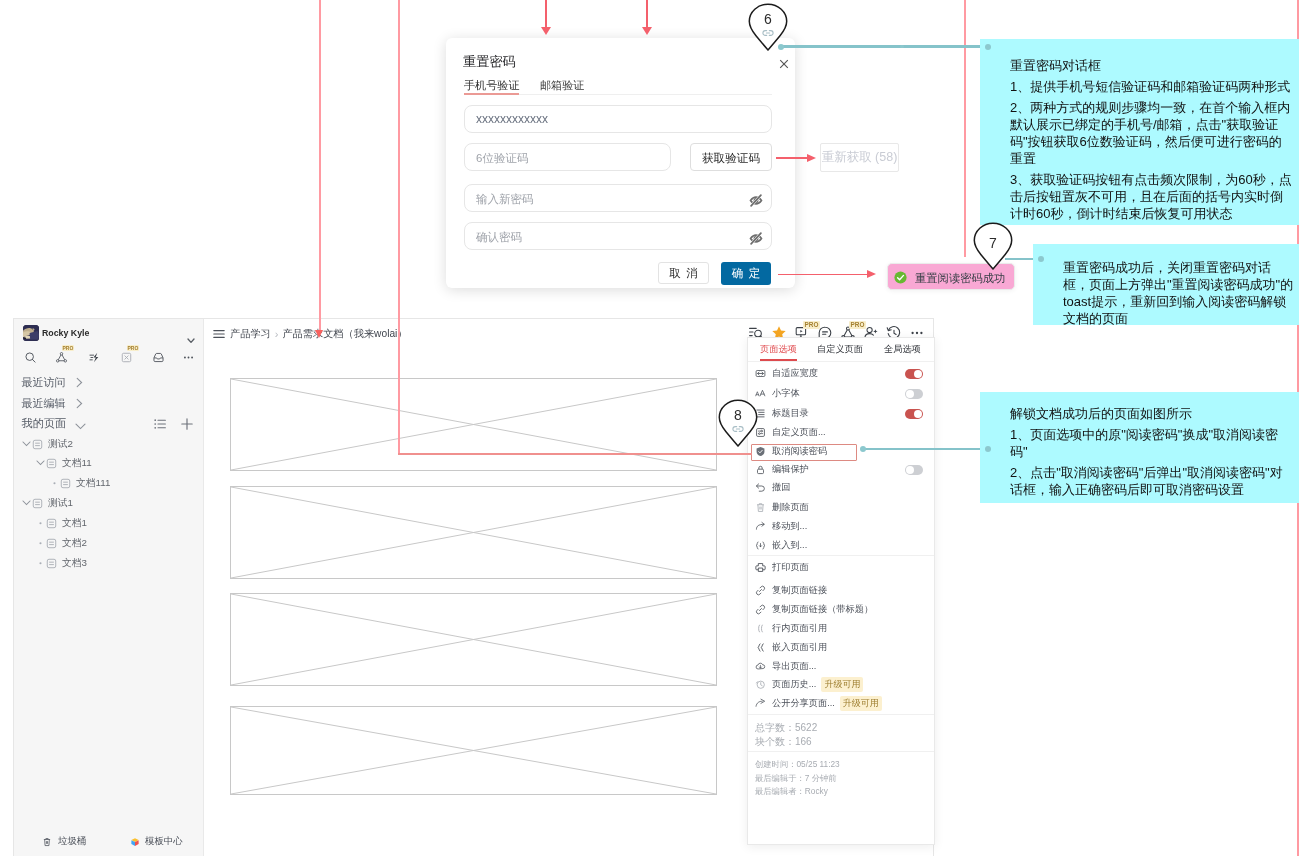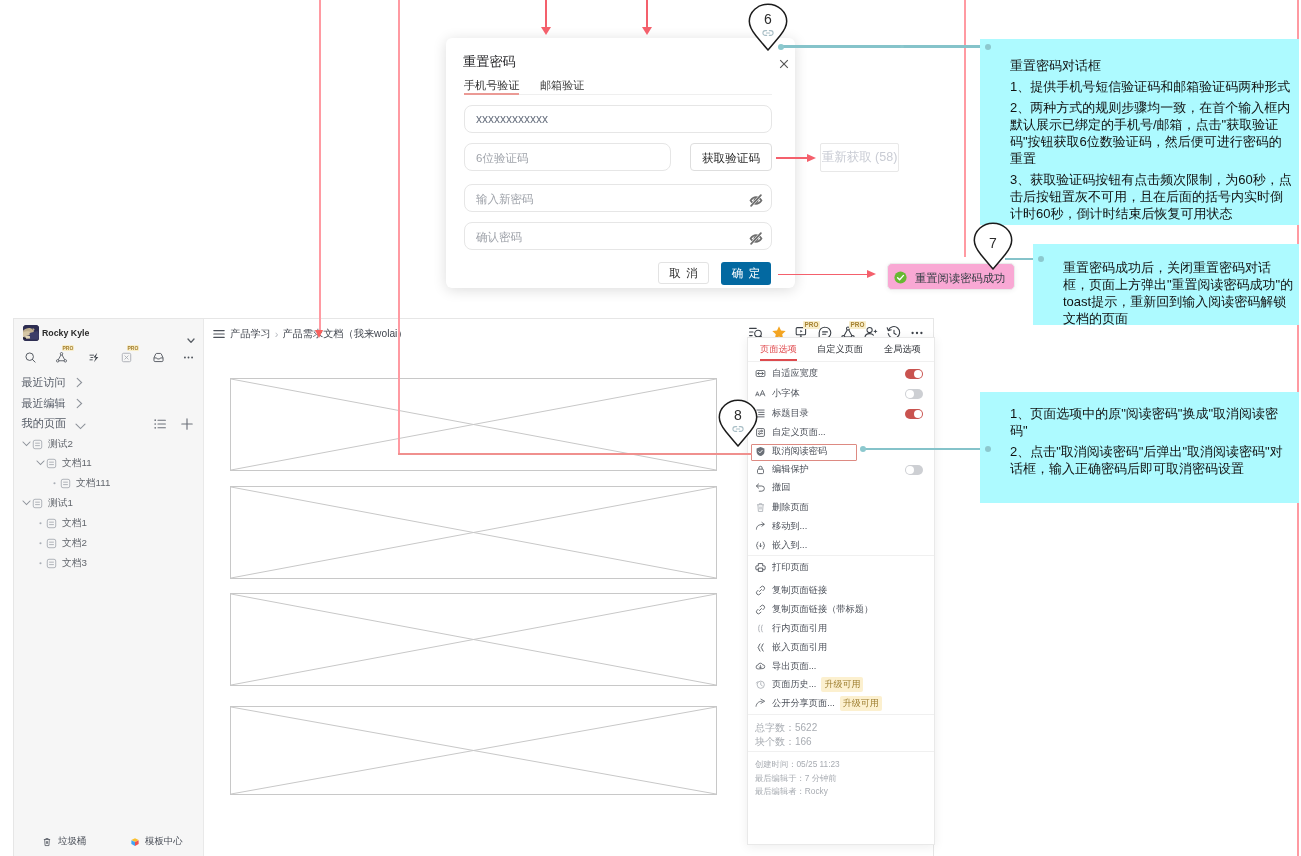--- a/index.html
+++ b/index.html
@@ -861,15 +861,16 @@
 <div class="note" style="left:980px;top:39px;width:319px;height:186px">
   <p>重置密码对话框</p>
   <p>1、提供手机号短信验证码和邮箱验证码两种形式</p>
   <p>2、两种方式的规则步骤均一致，在首个输入框内默认展示已绑定的手机号/邮箱，点击"获取验证码"按钮获取6位数验证码，然后便可进行密码的重置</p>
   <p>3、获取验证码按钮有点击频次限制，为60秒，点击后按钮置灰不可用，且在后面的括号内实时倒计时60秒，倒计时结束后恢复可用状态</p>
 </div>
 <div class="note" style="left:1033px;top:244px;width:266px;height:81px;padding-top:15px">
   <p>重置密码成功后，关闭重置密码对话框，页面上方弹出"重置阅读密码成功"的toast提示，重新回到输入阅读密码解锁文档的页面</p>
 </div>
 <div class="note" style="left:980px;top:392px;width:319px;height:111px;padding-top:13px">
+  <p>解锁文档成功后的页面如图所示</p>
   <p>1、页面选项中的原"阅读密码"换成"取消阅读密码"</p>
   <p>2、点击"取消阅读密码"后弹出"取消阅读密码"对话框，输入正确密码后即可取消密码设置</p>
 </div>
 
 </body></html>

